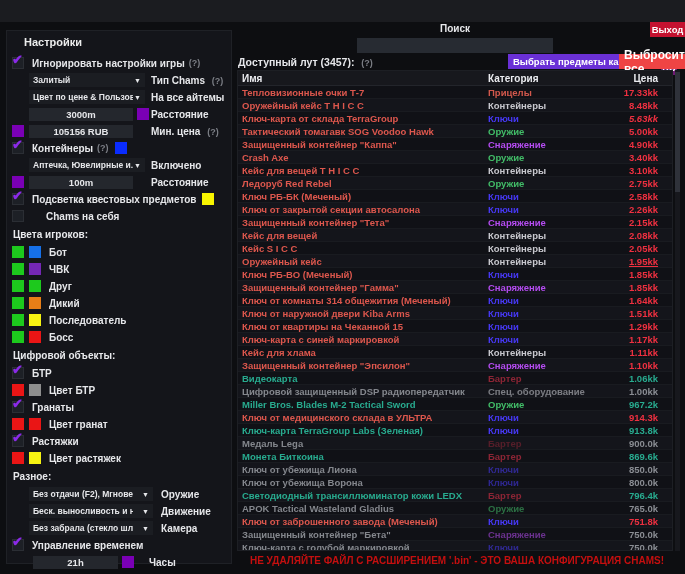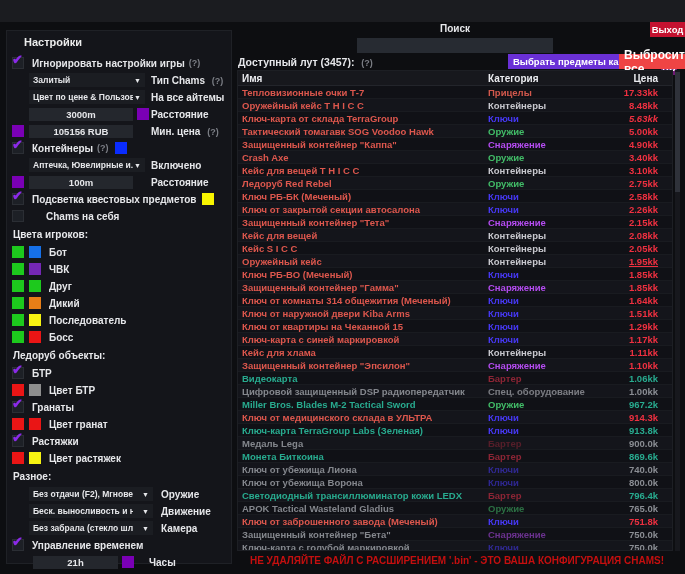--- a/index.html
+++ b/index.html
@@ -176,21 +176,21 @@
     <span class="color-lbl">Последователь</span>
   </div>
 
   <div class="srow">
     <span class="sw" style="margin-left: 1px; background-color: rgb(29, 201, 29);"></span>
     <span class="sw second" style="background-color: rgb(234, 21, 21);"></span>
     <span class="color-lbl">Босс</span>
   </div>
 </div>
 
-    <div class="sect">Ледоруб объекты:</div>
+    <div class="sect">Цифровой объекты:</div>
 
     <div class="srow">
       <span class="cb">
           <span class="chk">✔</span>
         </span>
       <span class="lbl" style="margin-left:2px">БТР</span>
     </div>
     <div class="srow">
       <span class="sw" style="margin-left: 1px; background-color: rgb(234, 21, 21);"></span>
       <span class="sw second" style="background-color: rgb(142, 142, 142);"></span>
@@ -444,21 +444,21 @@
 
   <div class="trow">
     <span class="c-name" style="color: rgb(40, 171, 143);">Монета Биткоина</span>
     <span class="c-cat" style="color: rgb(140, 37, 53);">Бартер</span>
     <span class="c-price" style="color: rgb(40, 171, 143);">869.6k</span>
   </div>
 
   <div class="trow dim">
     <span class="c-name" style="color: rgb(132, 135, 141);">Ключ от убежища Лиона</span>
     <span class="c-cat" style="color: rgb(70, 56, 242);">Ключи</span>
-    <span class="c-price" style="color: rgb(138, 141, 147);">740.0k</span>
+    <span class="c-price" style="color: rgb(138, 141, 147);">850.0k</span>
   </div>
 
   <div class="trow dim">
     <span class="c-name" style="color: rgb(132, 135, 141);">Ключ от убежища Ворона</span>
     <span class="c-cat" style="color: rgb(70, 56, 242);">Ключи</span>
     <span class="c-price" style="color: rgb(138, 141, 147);">800.0k</span>
   </div>
 
   <div class="trow">
     <span class="c-name" style="color: rgb(40, 171, 143);">Светодиодный трансиллюминатор кожи LEDX</span>

